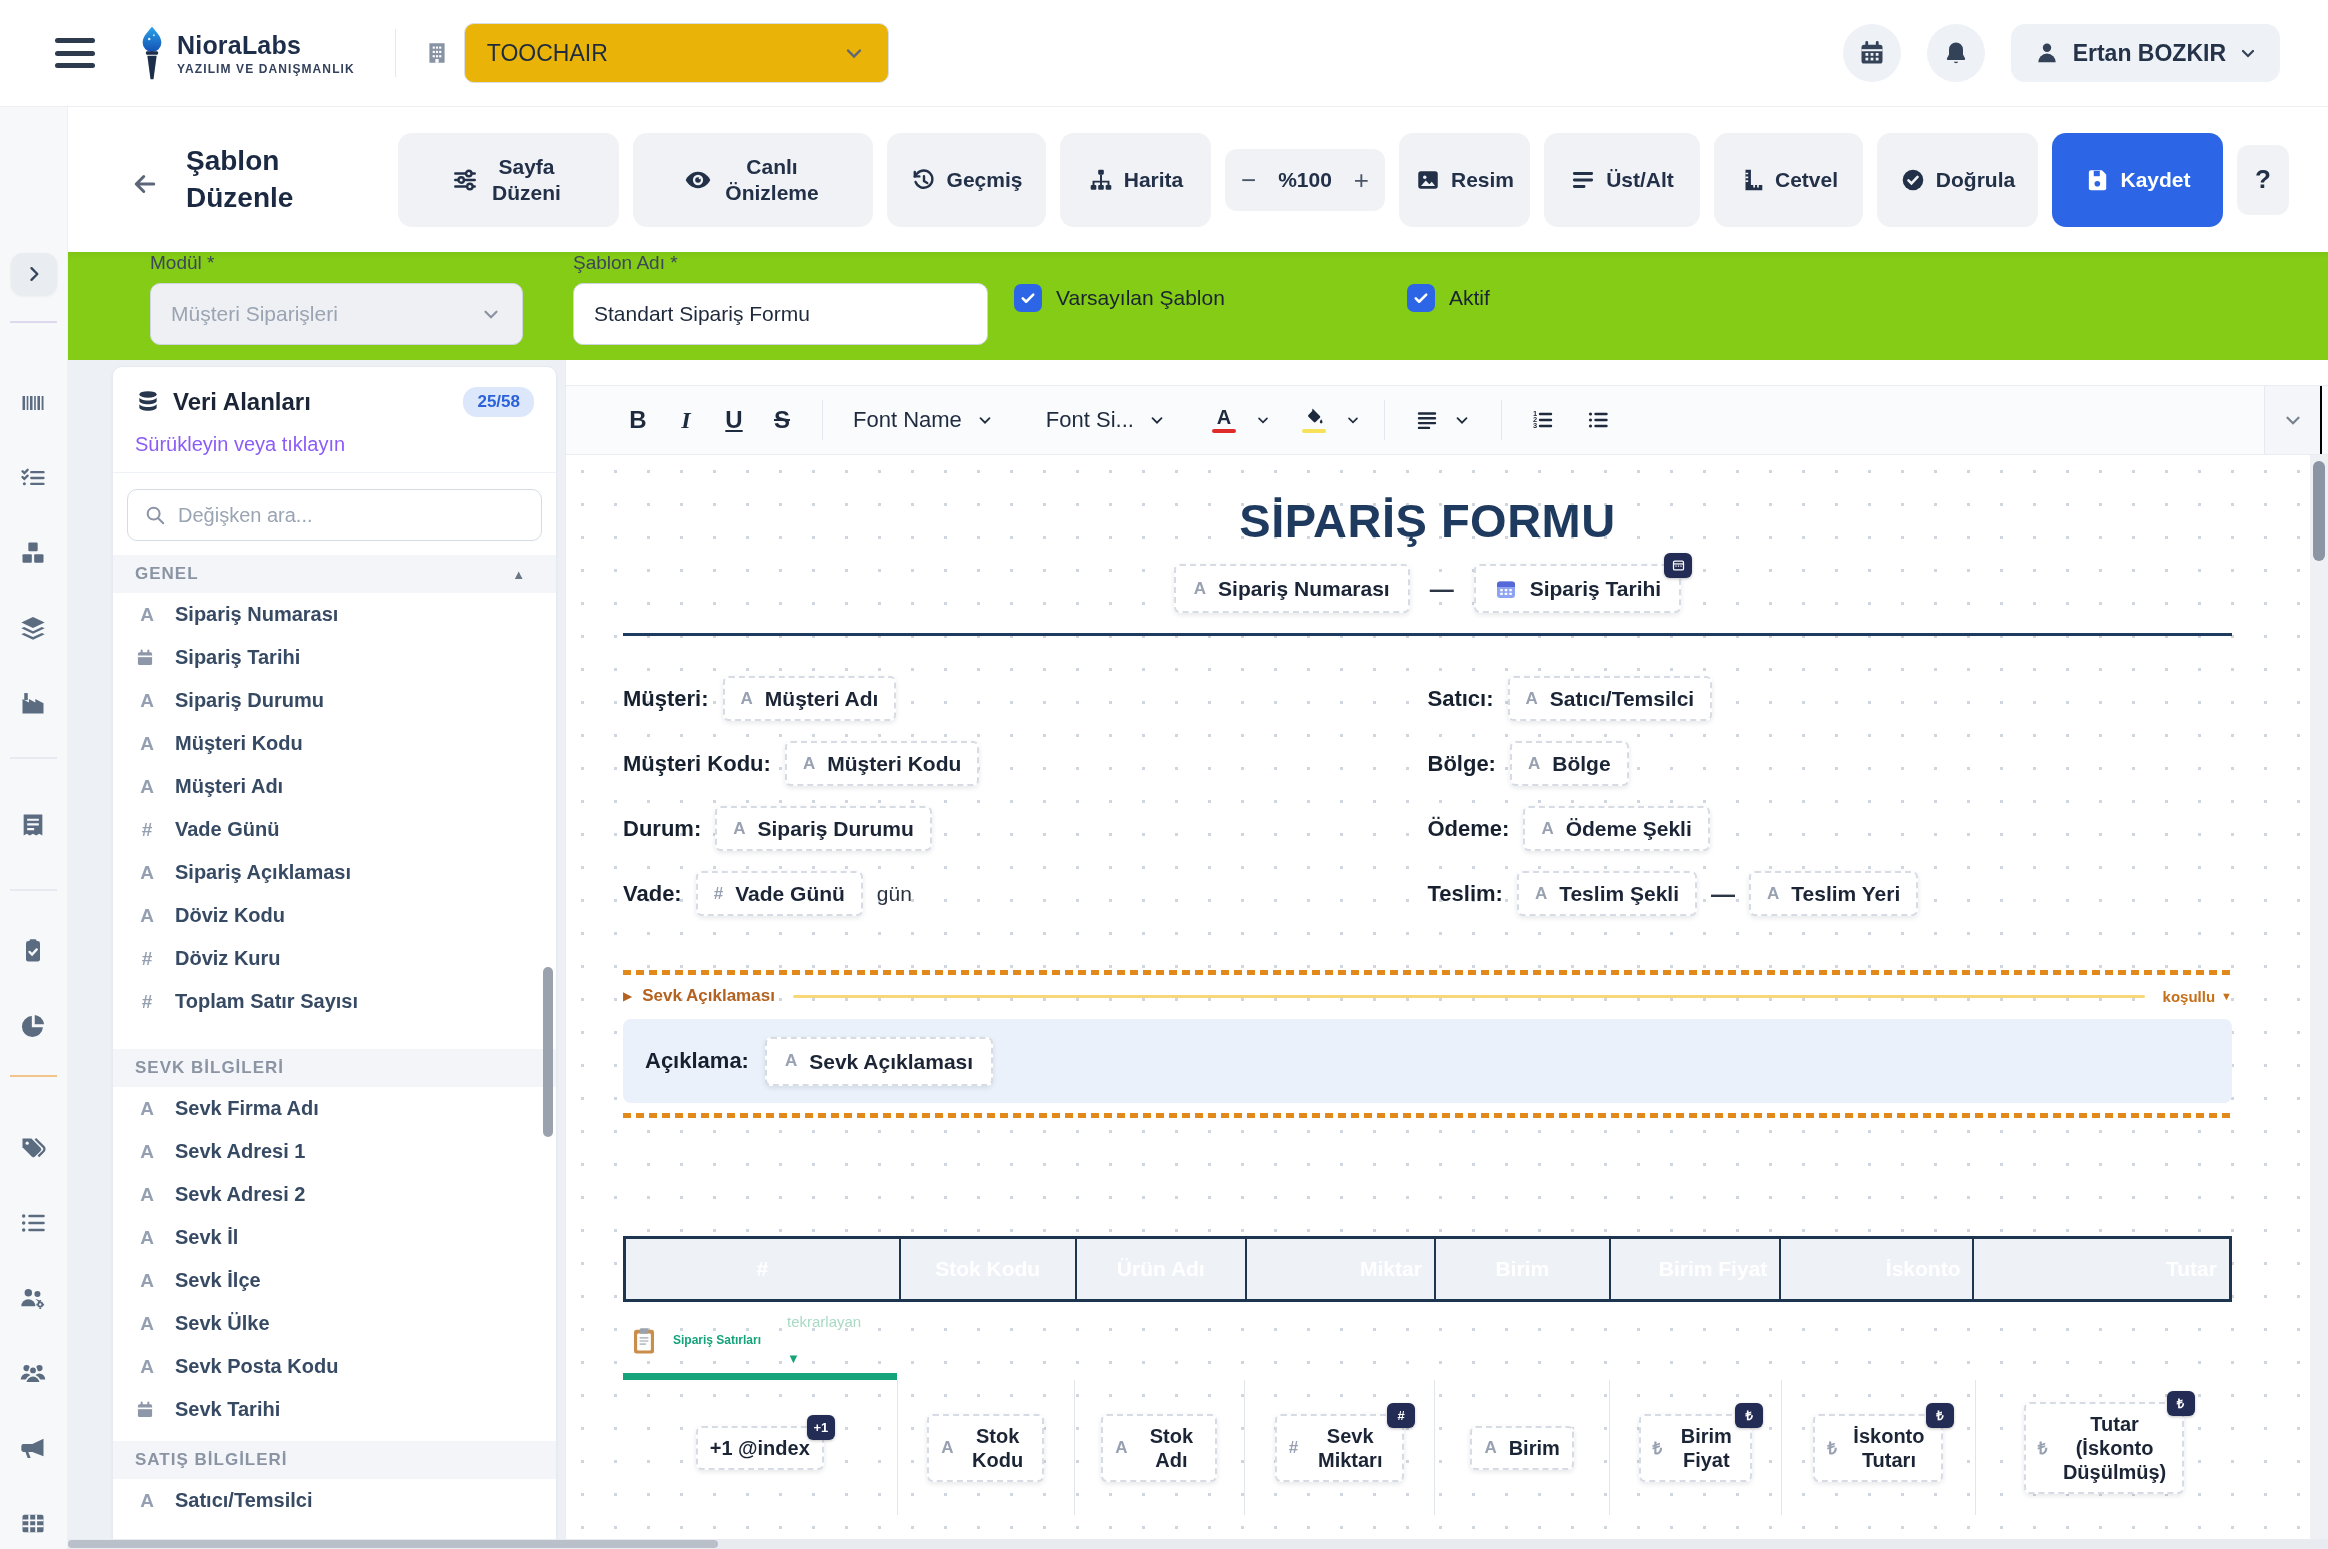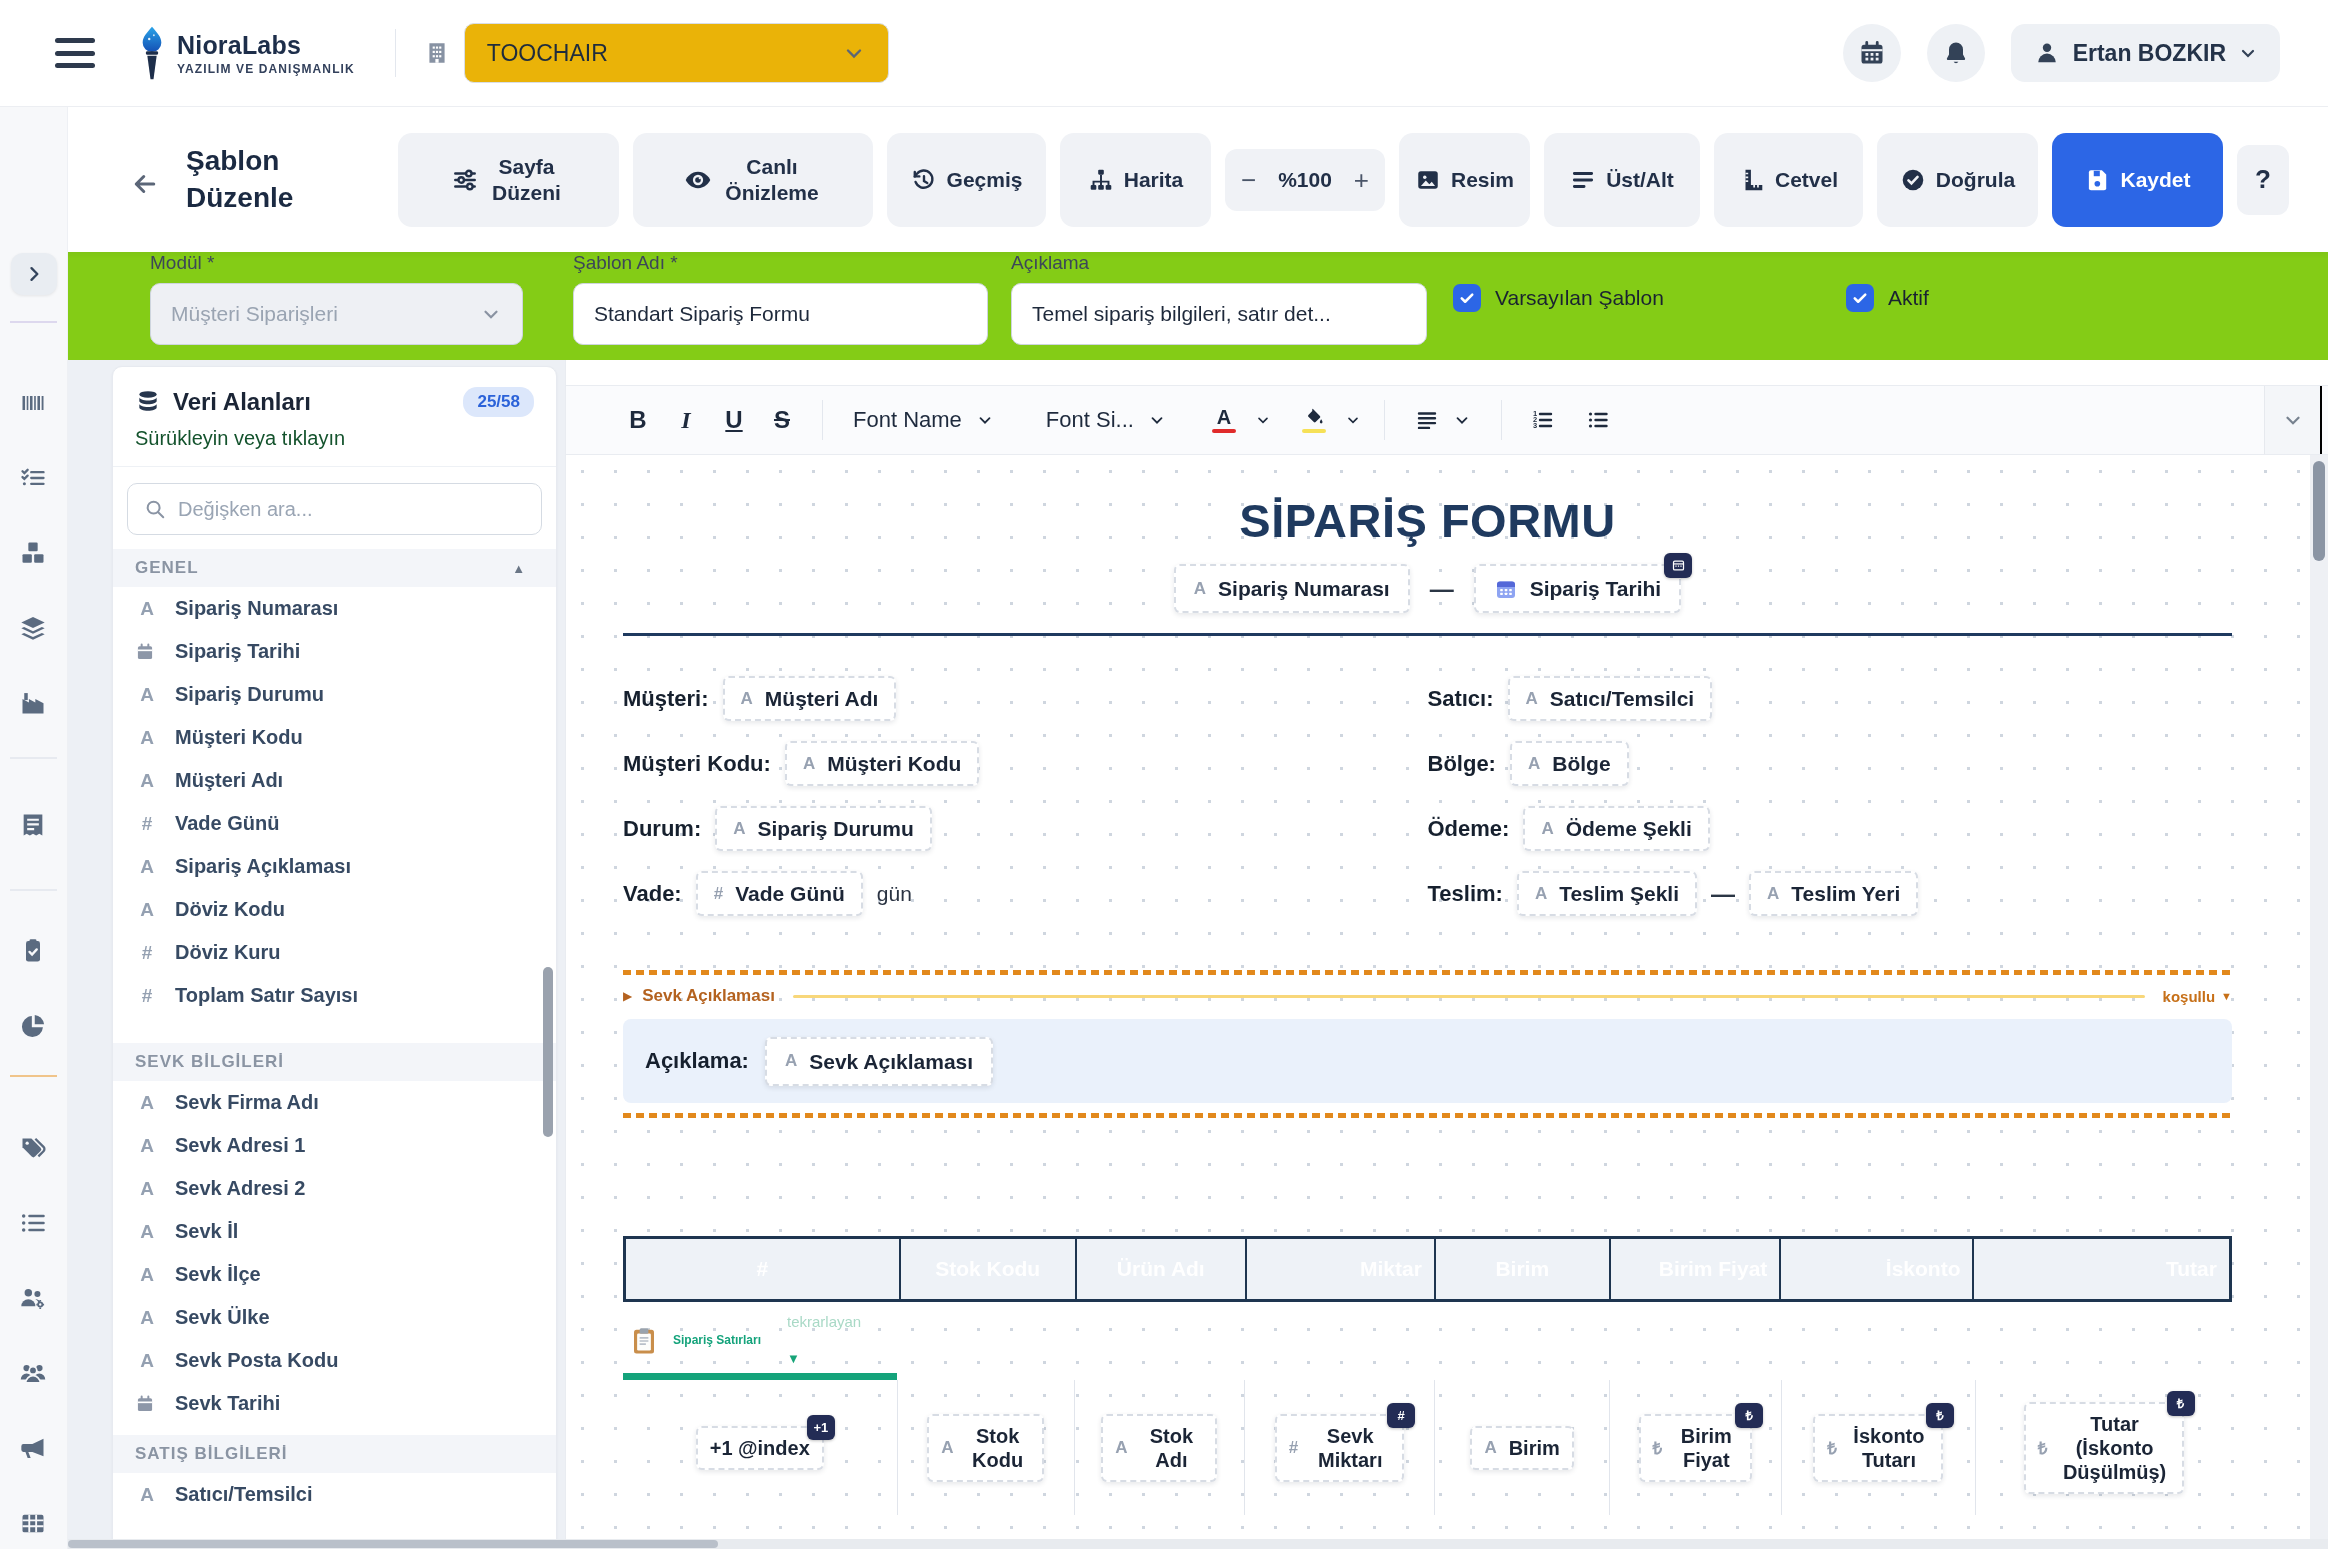--- a/index.html
+++ b/index.html
@@ -79,21 +79,21 @@
   
   .panel { position:absolute; top:360px; left:68px; width:497px; bottom:0; background:#edf0f5;
     padding:6px 8px 0 44px; z-index:10; }
   .panel-card { position:relative; background:#fff; border:1px solid #e7eaf0; border-radius:10px;
     height:100%; overflow:hidden; box-shadow:0 1px 3px rgba(20,30,55,.05); }
   .pc-head { padding:20px 22px 16px; border-bottom:1px solid #eef1f5; }
   .pc-title-row { display:flex; align-items:center; gap:12px; }
   .pc-title { font-size:24px; font-weight:700; color:#1b2536; flex:1; }
   .pc-count { background:#dce7fb; color:#2b62d9; font-size:17px; font-weight:700;
     border-radius:14px; padding:5px 14px; }
-  .pc-sub { font-size:20px; color:#14532d; margin-top:10px; }
+  .pc-sub { font-size:20px; color:#8b5cf6; margin-top:16px; }
   .pc-search { padding:16px 14px 14px; }
   .search-box { height:52px; border:1.5px solid #d5dbe3; border-radius:10px; display:flex;
     align-items:center; gap:12px; padding:0 16px; color:#8a94a4; }
   .search-box input { border:none; outline:none; flex:1; font-size:20px; font-family:inherit; color:#2b3a4e; }
   .search-box input::placeholder { color:#9aa5b4; }
   .fp-sec-head { background:#f3f5f9; padding:9px 22px; display:flex; align-items:center;
     font-size:17px; font-weight:700; color:#8a94a3; letter-spacing:1px; cursor:pointer; }
   .fp-sec-head .collapse-ic { margin-left:auto; margin-right:8px; color:#6a7686; font-size:13px; }
   .fp-item { display:flex; align-items:center; gap:16px; padding:0 22px; height:43px; cursor:grab; }
   .fi-ic { width:24px; text-align:center; font-weight:700; font-size:19px; color:#94a0b1; flex:none; }
@@ -417,24 +417,20 @@
         <span style="color:#8a93a2">
           <svg width="22" height="22" viewBox="0 0 24 24" fill="none" stroke="currentColor" stroke-width="2.4" stroke-linecap="round">
               <path d="M6 9.5l6 6 6-6"></path>
             </svg>
         </span>
       </div>
     </div>
     <div class="fgroup g2">
       <label>Şablon Adı *</label>
       <input class="finput" type="text" value="Standart Sipariş Formu" style="">
-    </div>
-    <div class="fgroup g3">
-      <label>Açıklama</label>
-      <input class="finput" type="text" value="Temel sipariş bilgileri, satır det..." style="">
     </div>
     <div class="chk-group c1">
       <button class="chkbox">
         <svg width="18" height="18" viewBox="0 0 24 24" fill="none" stroke="#fff" stroke-width="3.4" stroke-linecap="round" stroke-linejoin="round">
             <path d="M5 12.5l4.5 4.5L19 7.5"></path>
           </svg>
       </button>
       <span class="chk-label">Varsayılan Şablon</span>
     </div>
     <div class="chk-group c2">

